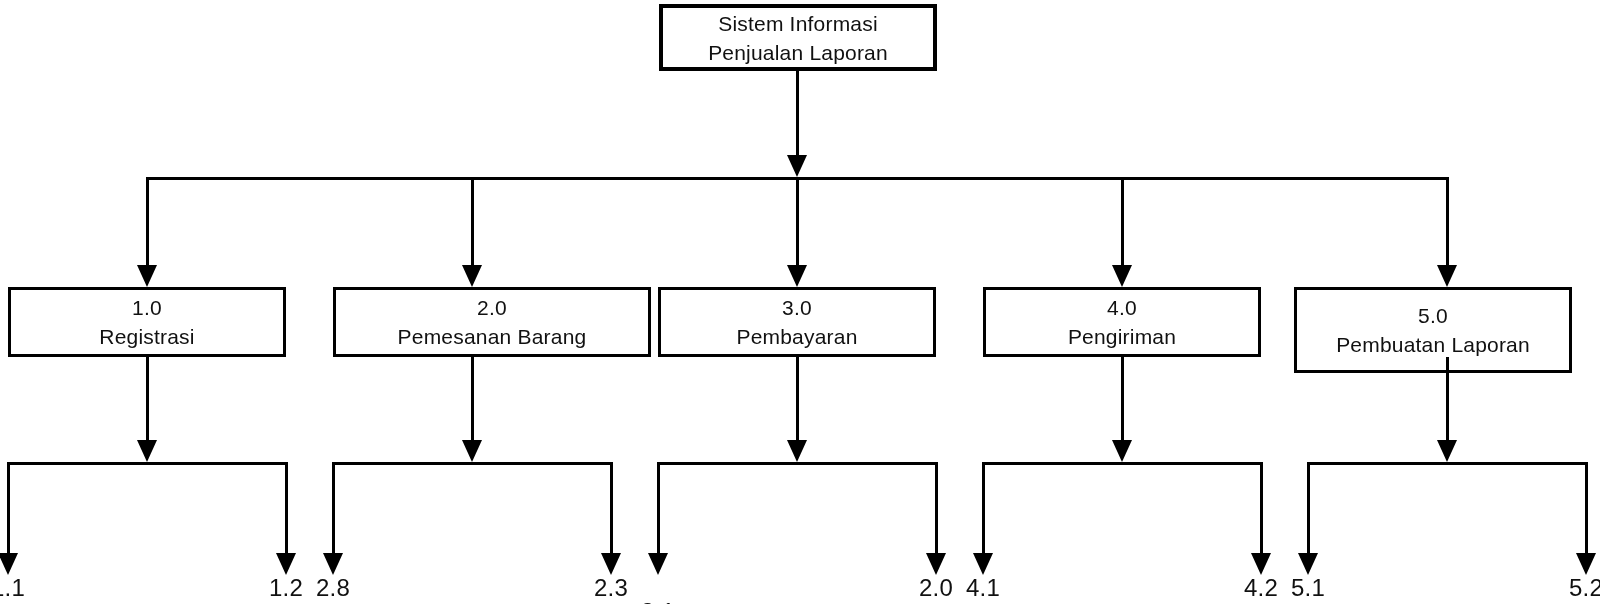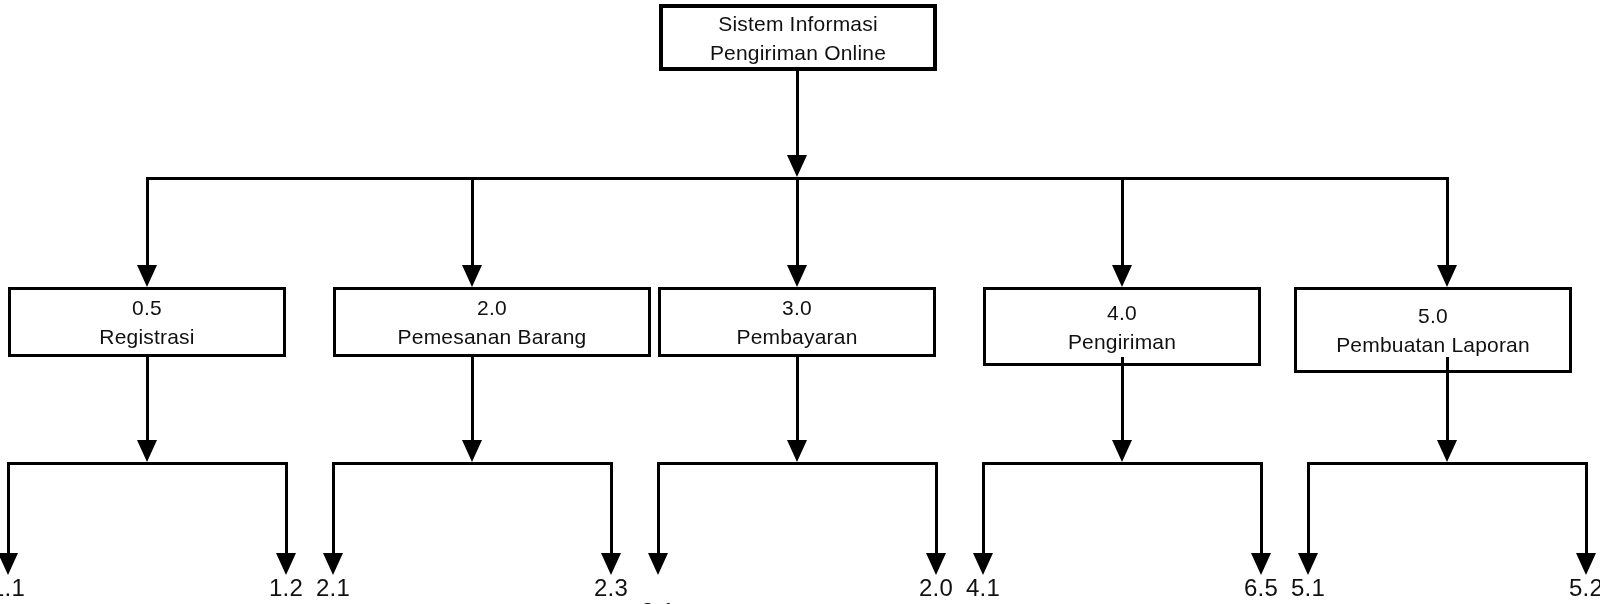--- a/index.html
+++ b/index.html
@@ -28,41 +28,41 @@
     font-size:24px;line-height:26px;letter-spacing:0.2px;
   }
 </style>
 </head>
 <body>
 
 <div class="canvas">
 
   <div class="node root" style="left:659px;top:4px;width:278px;height:67px">
     <span>Sistem Informasi</span>
-    <span>Pengiriman Online</span>
+    <span>Penjualan Laporan</span>
   </div>
 
   <div class="vline" style="left:795.5px;top:71px;height:85px"></div>
   <div class="arrow" style="left:787px;top:155px"></div>
 
   <div class="hline" style="left:145.5px;top:177px;width:1303px"></div>
 
   <div class="vline" style="left:145.5px;top:180px;height:86px"></div>
   <div class="arrow" style="left:137px;top:265px"></div>
   <div class="vline" style="left:470.5px;top:180px;height:86px"></div>
   <div class="arrow" style="left:462px;top:265px"></div>
   <div class="vline" style="left:795.5px;top:180px;height:86px"></div>
   <div class="arrow" style="left:787px;top:265px"></div>
   <div class="vline" style="left:1120.5px;top:180px;height:86px"></div>
   <div class="arrow" style="left:1112px;top:265px"></div>
   <div class="vline" style="left:1445.5px;top:180px;height:86px"></div>
   <div class="arrow" style="left:1437px;top:265px"></div>
 
   <div class="node" style="left:8px;top:287px;width:278px;height:70px">
-    <span>0.5</span>
+    <span>1.0</span>
     <span>Registrasi</span>
   </div>
   <div class="vline" style="left:145.5px;top:357px;height:84px"></div>
   <div class="arrow" style="left:137px;top:440px"></div>
   <div class="hline" style="left:8px;top:462px;width:278px"></div>
   <div class="vline" style="left:6.5px;top:462px;height:92px"></div>
   <div class="arrow" style="left:-2px;top:553px"></div>
   <div class="vline" style="left:284.5px;top:462px;height:92px"></div>
   <div class="arrow" style="left:276px;top:553px"></div>
   <div class="leaf-label" style="left:-24px;top:575px">1.1</div>
@@ -72,50 +72,50 @@
     <span>2.0</span>
     <span>Pemesanan Barang</span>
   </div>
   <div class="vline" style="left:470.5px;top:357px;height:84px"></div>
   <div class="arrow" style="left:462px;top:440px"></div>
   <div class="hline" style="left:333px;top:462px;width:278px"></div>
   <div class="vline" style="left:331.5px;top:462px;height:92px"></div>
   <div class="arrow" style="left:323px;top:553px"></div>
   <div class="vline" style="left:609.5px;top:462px;height:92px"></div>
   <div class="arrow" style="left:601px;top:553px"></div>
-  <div class="leaf-label" style="left:301px;top:575px">2.1</div>
+  <div class="leaf-label" style="left:301px;top:575px">2.8</div>
   <div class="leaf-label" style="left:579px;top:575px">2.3</div>
 
   <div class="node" style="left:658px;top:287px;width:278px;height:70px">
     <span>3.0</span>
     <span>Pembayaran</span>
   </div>
   <div class="vline" style="left:795.5px;top:357px;height:84px"></div>
   <div class="arrow" style="left:787px;top:440px"></div>
   <div class="hline" style="left:658px;top:462px;width:278px"></div>
   <div class="vline" style="left:656.5px;top:462px;height:92px"></div>
   <div class="arrow" style="left:648px;top:553px"></div>
   <div class="vline" style="left:934.5px;top:462px;height:92px"></div>
   <div class="arrow" style="left:926px;top:553px"></div>
   <div class="leaf-label" style="left:626px;top:599px">3.1</div>
   <div class="leaf-label" style="left:904px;top:575px">2.0</div>
 
-  <div class="node" style="left:983px;top:287px;width:278px;height:79px">
+  <div class="node" style="left:983px;top:287px;width:278px;height:70px">
     <span>4.0</span>
     <span>Pengiriman</span>
   </div>
   <div class="vline" style="left:1120.5px;top:357px;height:84px"></div>
   <div class="arrow" style="left:1112px;top:440px"></div>
   <div class="hline" style="left:983px;top:462px;width:278px"></div>
   <div class="vline" style="left:981.5px;top:462px;height:92px"></div>
   <div class="arrow" style="left:973px;top:553px"></div>
   <div class="vline" style="left:1259.5px;top:462px;height:92px"></div>
   <div class="arrow" style="left:1251px;top:553px"></div>
   <div class="leaf-label" style="left:951px;top:575px">4.1</div>
-  <div class="leaf-label" style="left:1229px;top:575px">6.5</div>
+  <div class="leaf-label" style="left:1229px;top:575px">4.2</div>
 
   <div class="node" style="left:1294px;top:287px;width:278px;height:86px">
     <span>5.0</span>
     <span>Pembuatan Laporan</span>
   </div>
   <div class="vline" style="left:1445.5px;top:357px;height:84px"></div>
   <div class="arrow" style="left:1437px;top:440px"></div>
   <div class="hline" style="left:1308px;top:462px;width:278px"></div>
   <div class="vline" style="left:1306.5px;top:462px;height:92px"></div>
   <div class="arrow" style="left:1298px;top:553px"></div>

